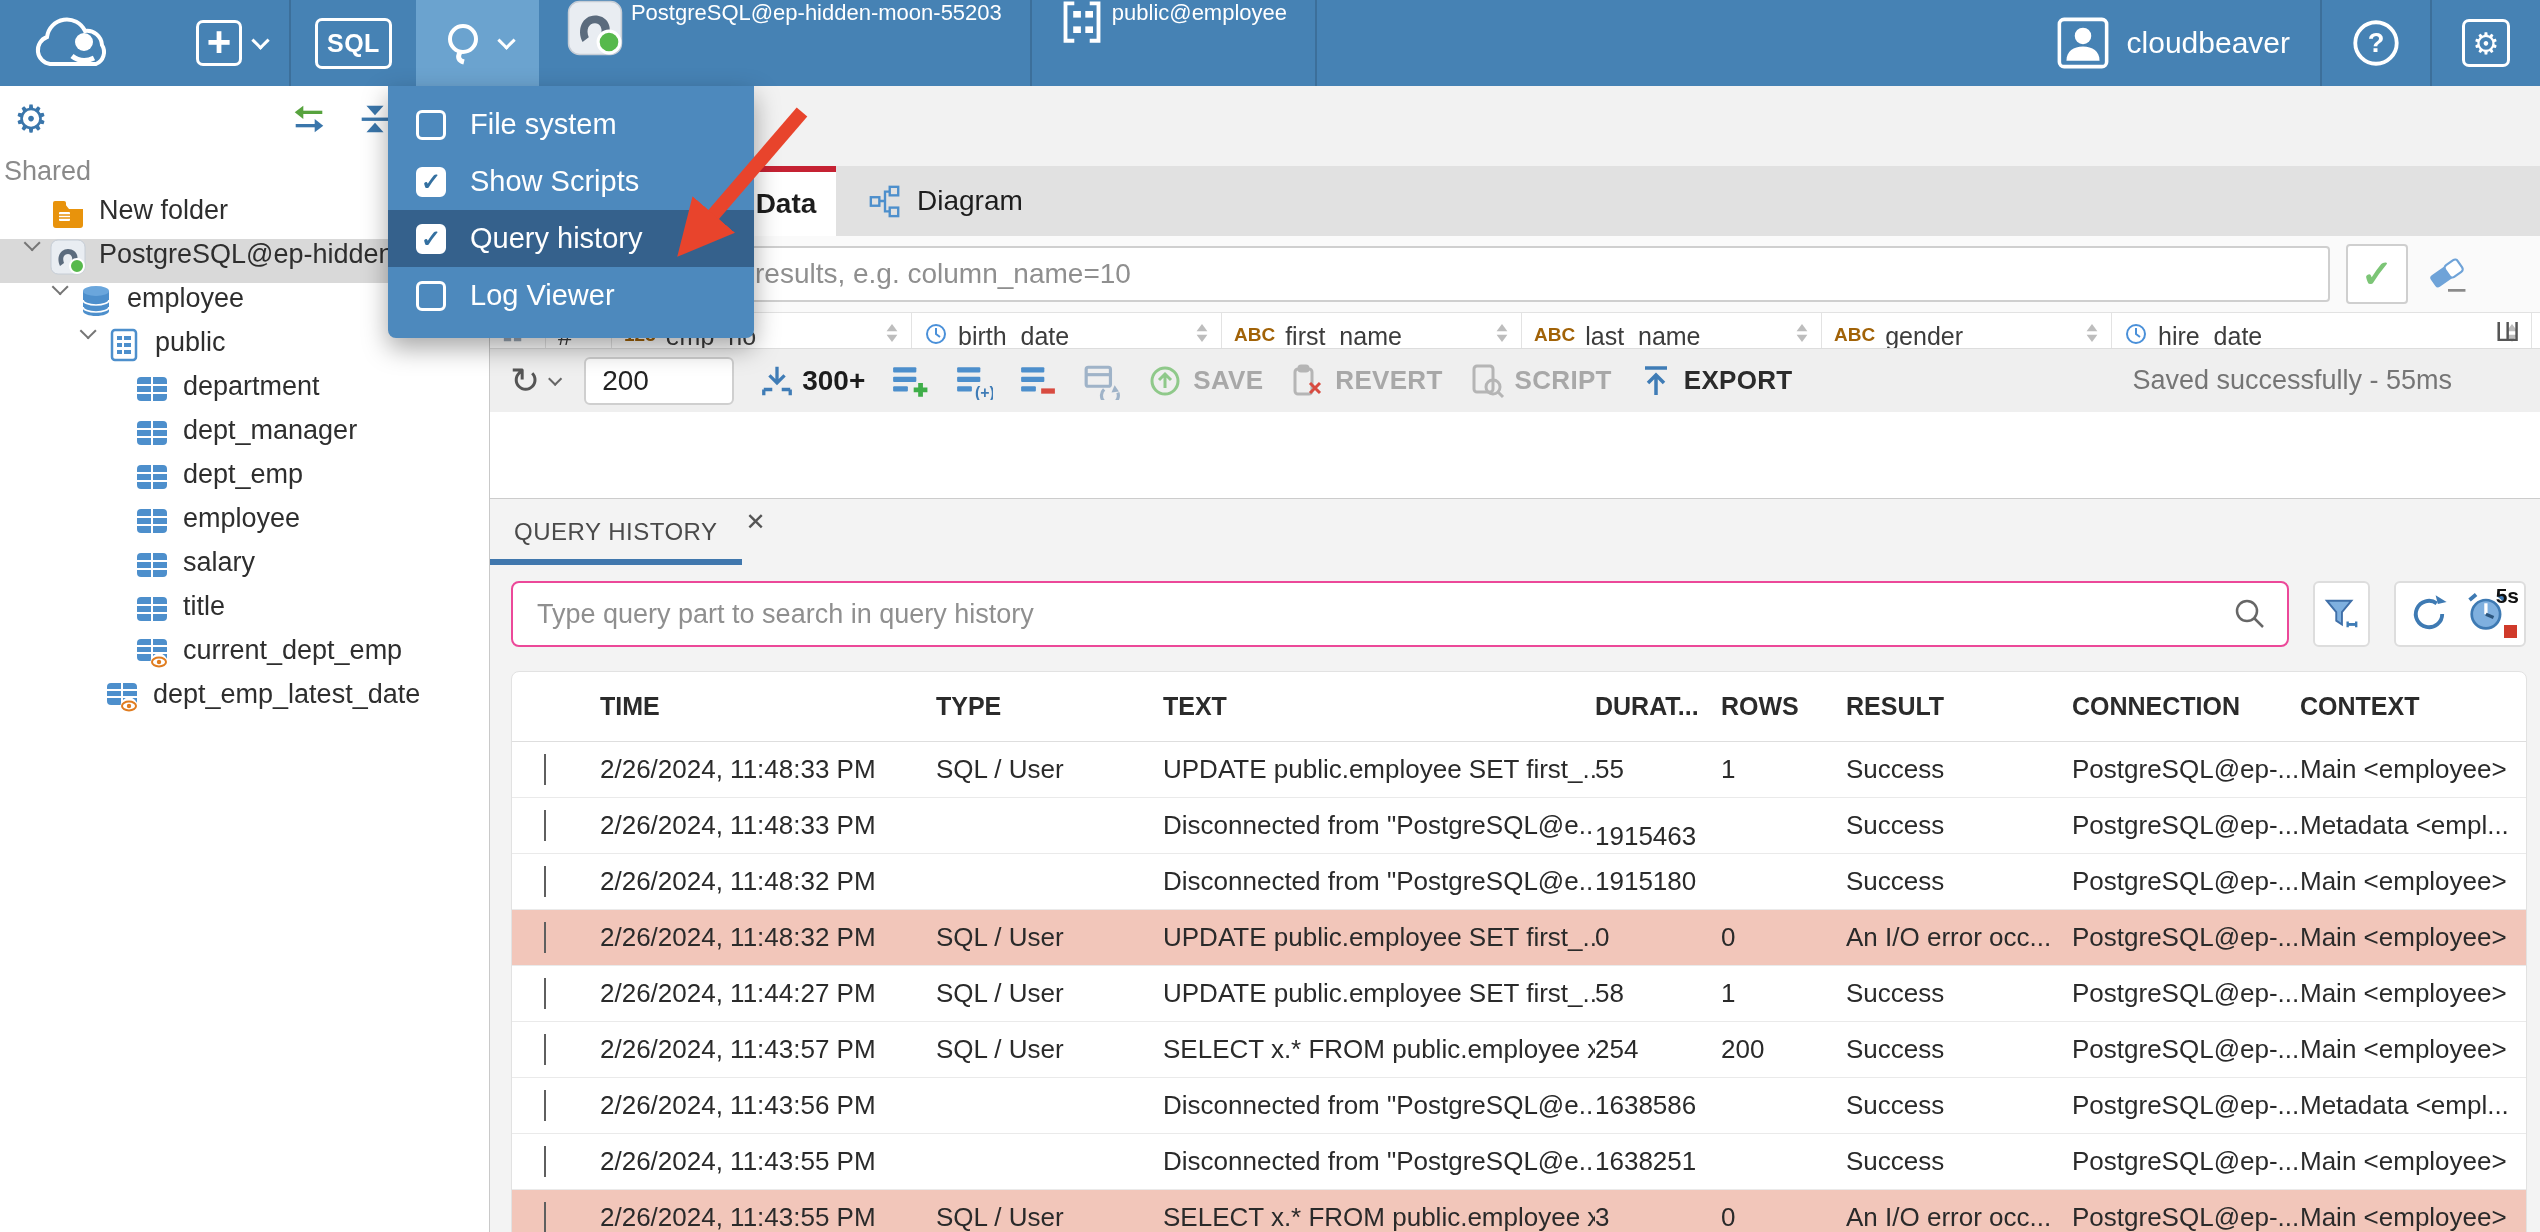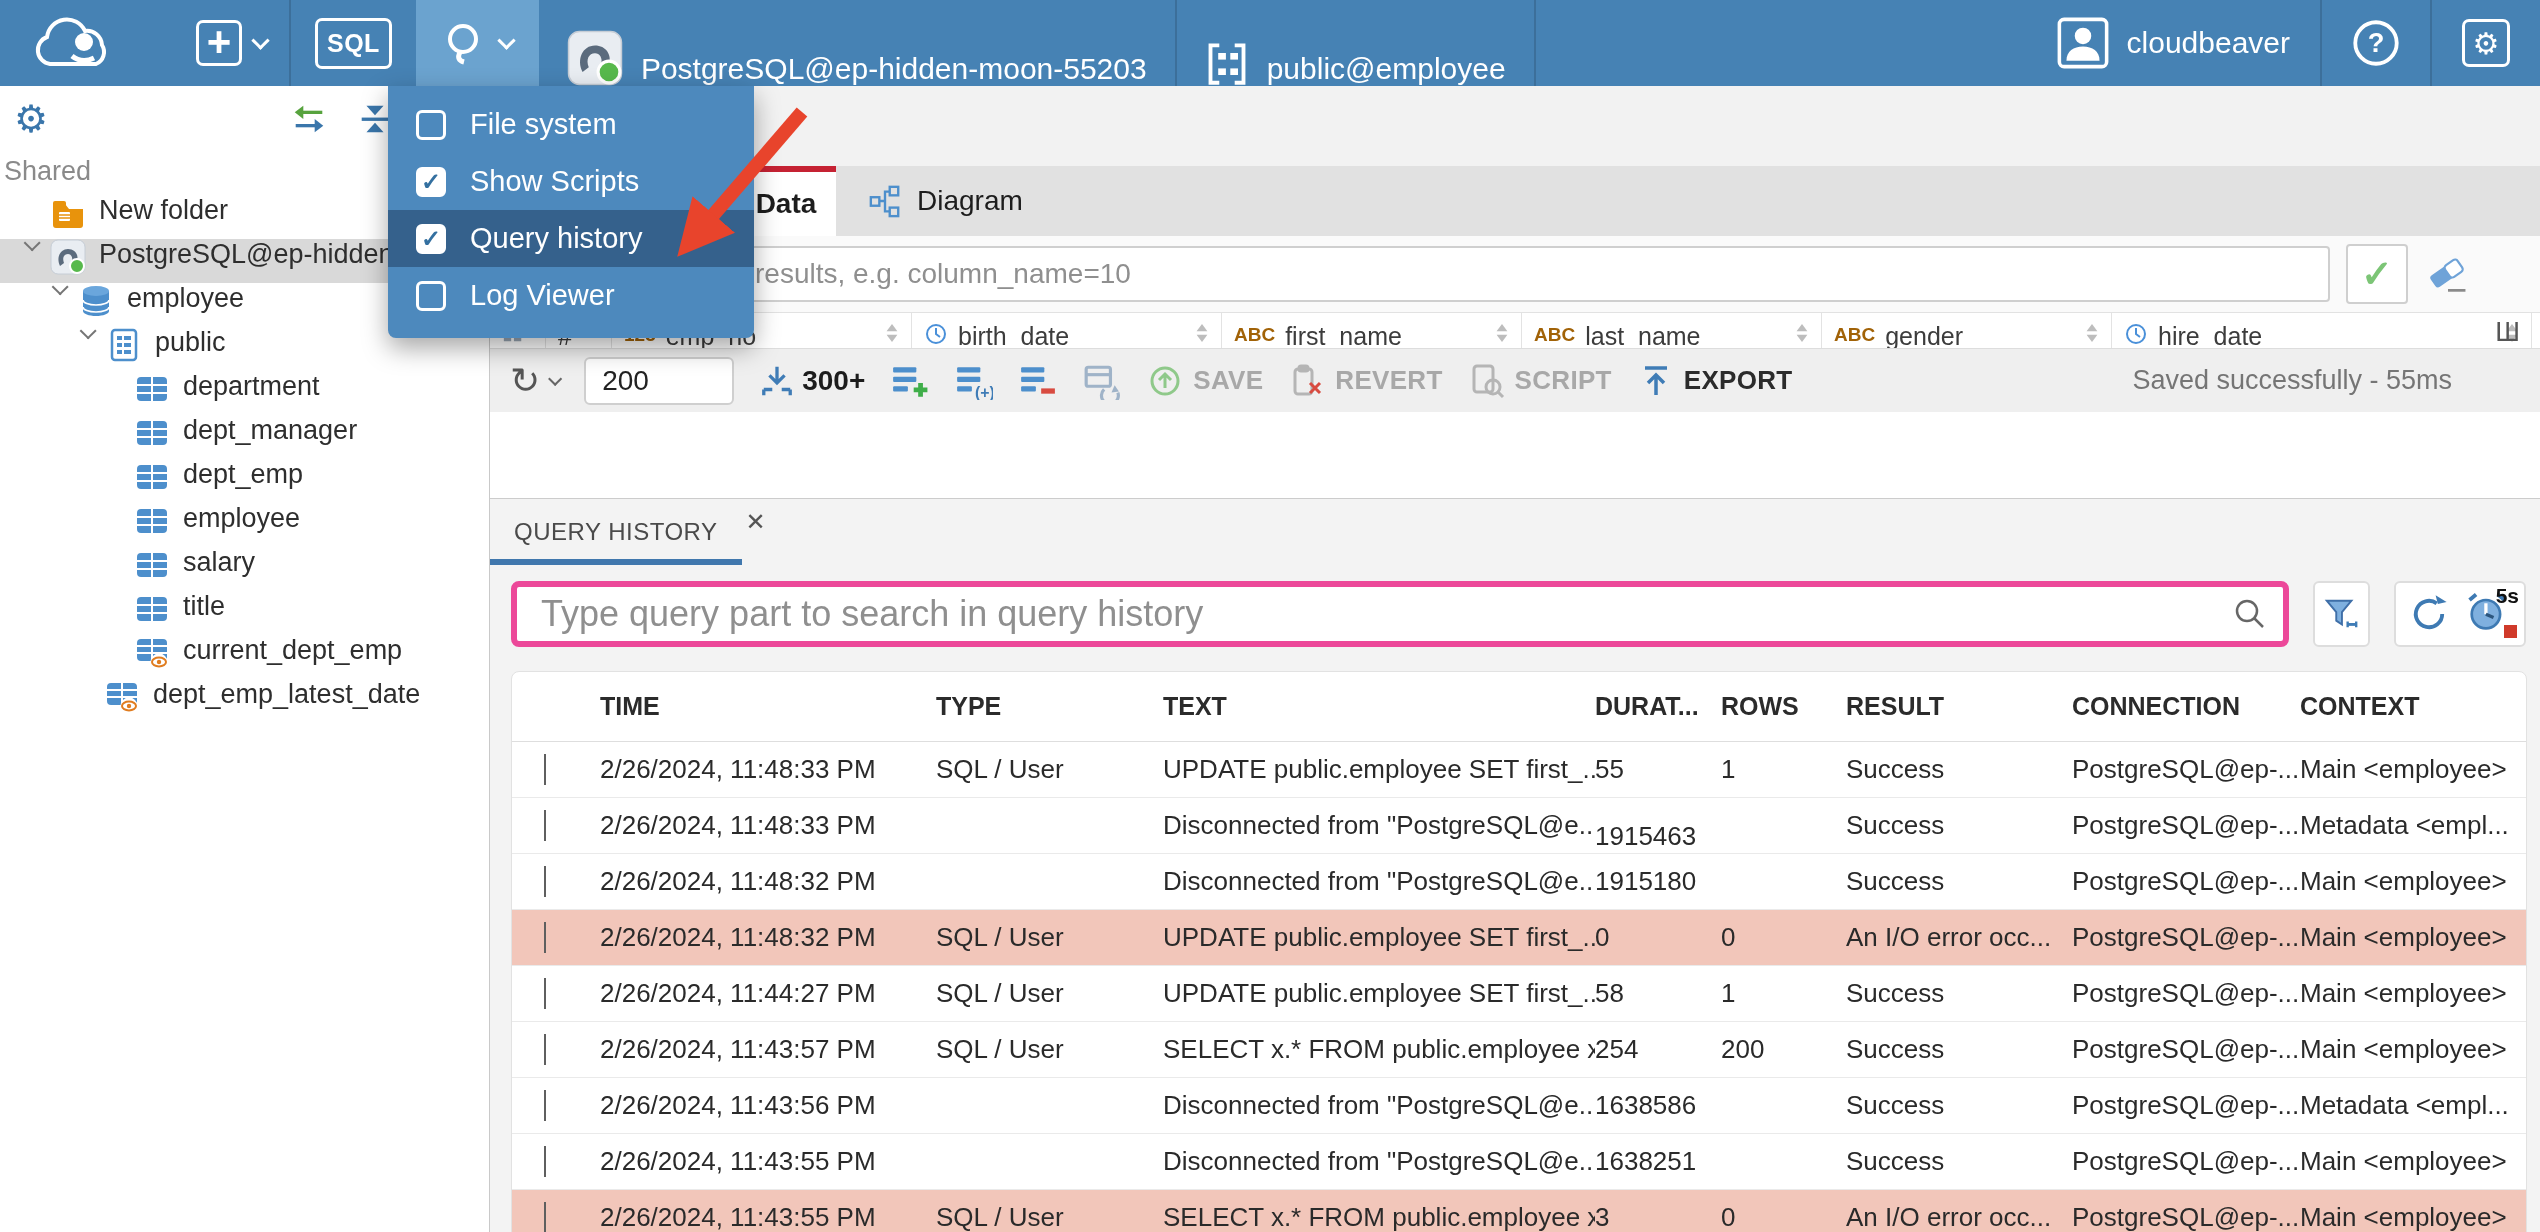--- a/index.html
+++ b/index.html
@@ -19,21 +19,21 @@
 .tb-group{display:flex;align-items:center;height:100%}
 .plus-wrap{display:flex;align-items:center;padding:0 22px}
 .plus-box{width:46px;height:46px;border:3px solid #fff;border-radius:7px;
   font-size:42px;line-height:38px;text-align:center;font-weight:bold}
 .sql-box{border:3px solid #fff;border-radius:7px;padding:8px 9px;font-weight:bold;
   font-size:25px;letter-spacing:.5px}
 .tb-sep{width:2px;height:100%;background:rgba(0,0,0,.14)}
 .active-tool{background:#6ba3cf;height:100%;display:flex;align-items:center;padding:0 26px}
 .wchev{width:13px;height:13px;border-right:3px solid #fff;border-bottom:3px solid #fff;
   transform:rotate(45deg) translate(-2px,-2px);margin-left:12px}
-.conn{display:flex;align-items:flex-end;gap:18px;font-size:30px;padding:0 28px;height:100%}
+.conn{display:flex;align-items:flex-start;gap:8px;font-size:22px;padding:0 28px;height:100%}
 .pgicon{position:relative;width:56px;height:56px}
 .user{display:flex;align-items:center;gap:18px;font-size:30px;padding:0 30px;height:100%;margin-left:auto}
 .iconbtn{display:flex;align-items:center;justify-content:center;height:100%;padding:0 30px}
 .gear-box{width:48px;height:48px;border:3px solid #fff;border-radius:7px;font-size:30px;
   display:flex;align-items:center;justify-content:center}
 
 
 .sidebar{position:absolute;top:86px;left:0;bottom:0;width:490px;background:#fff;
   border-right:1px solid #c9c9c9;z-index:5}
 .side-tools{height:56px;display:flex;align-items:center;padding:10px 95px 0 14px}
@@ -81,21 +81,21 @@
 
 
 .qh-panel{position:absolute;top:412px;left:0;right:0;bottom:0;background:#f3f3f3;border-top:1px solid #ccc}
 .qh-tabs{height:66px;display:flex;align-items:center;position:relative}
 .qh-tab{position:relative;height:100%;display:flex;align-items:center;padding:0 16px 0 24px;
   color:#4a4a4a;font-size:24px;letter-spacing:.5px}
 .qh-close{margin-left:28px;transform:translateY(-10px);color:#555;font-size:24px}
 .qh-underline{position:absolute;left:0;bottom:0;width:252px;height:6px;background:var(--underline)}
 .qh-search{display:flex;align-items:center;padding:16px 14px 18px 21px;gap:24px}
 .searchbox{position:relative;width:1806px}
-.search-input{width:100%;height:66px;border:6px solid #ec4899;border-radius:8px;font-size:36px;
+.search-input{width:100%;height:66px;border:2px solid #ec4899;border-radius:8px;font-size:27px;
   padding:0 75px 0 24px;color:#333;background:#fff;font-family:"Liberation Sans",sans-serif}
 .search-input::placeholder{color:#8f8f8f}
 .search-mag{position:absolute;right:20px;top:16px}
 .filter-btn{width:58px;height:66px;background:#fff;border:2px solid #ddd;border-radius:6px;
   display:flex;align-items:center;justify-content:center}
 .autorefresh{height:66px;background:#fff;border:2px solid #ddd;border-radius:6px;
   display:flex;align-items:center;padding:0 11px;gap:14px}
 .timer-wrap{position:relative;width:48px;height:52px}
 .timer-label{position:absolute;top:-4px;right:-6px;font-size:21px;font-weight:bold;color:#111}
 .timer-sq{position:absolute;right:-4px;bottom:2px;width:13px;height:13px;background:#d03a2a}

